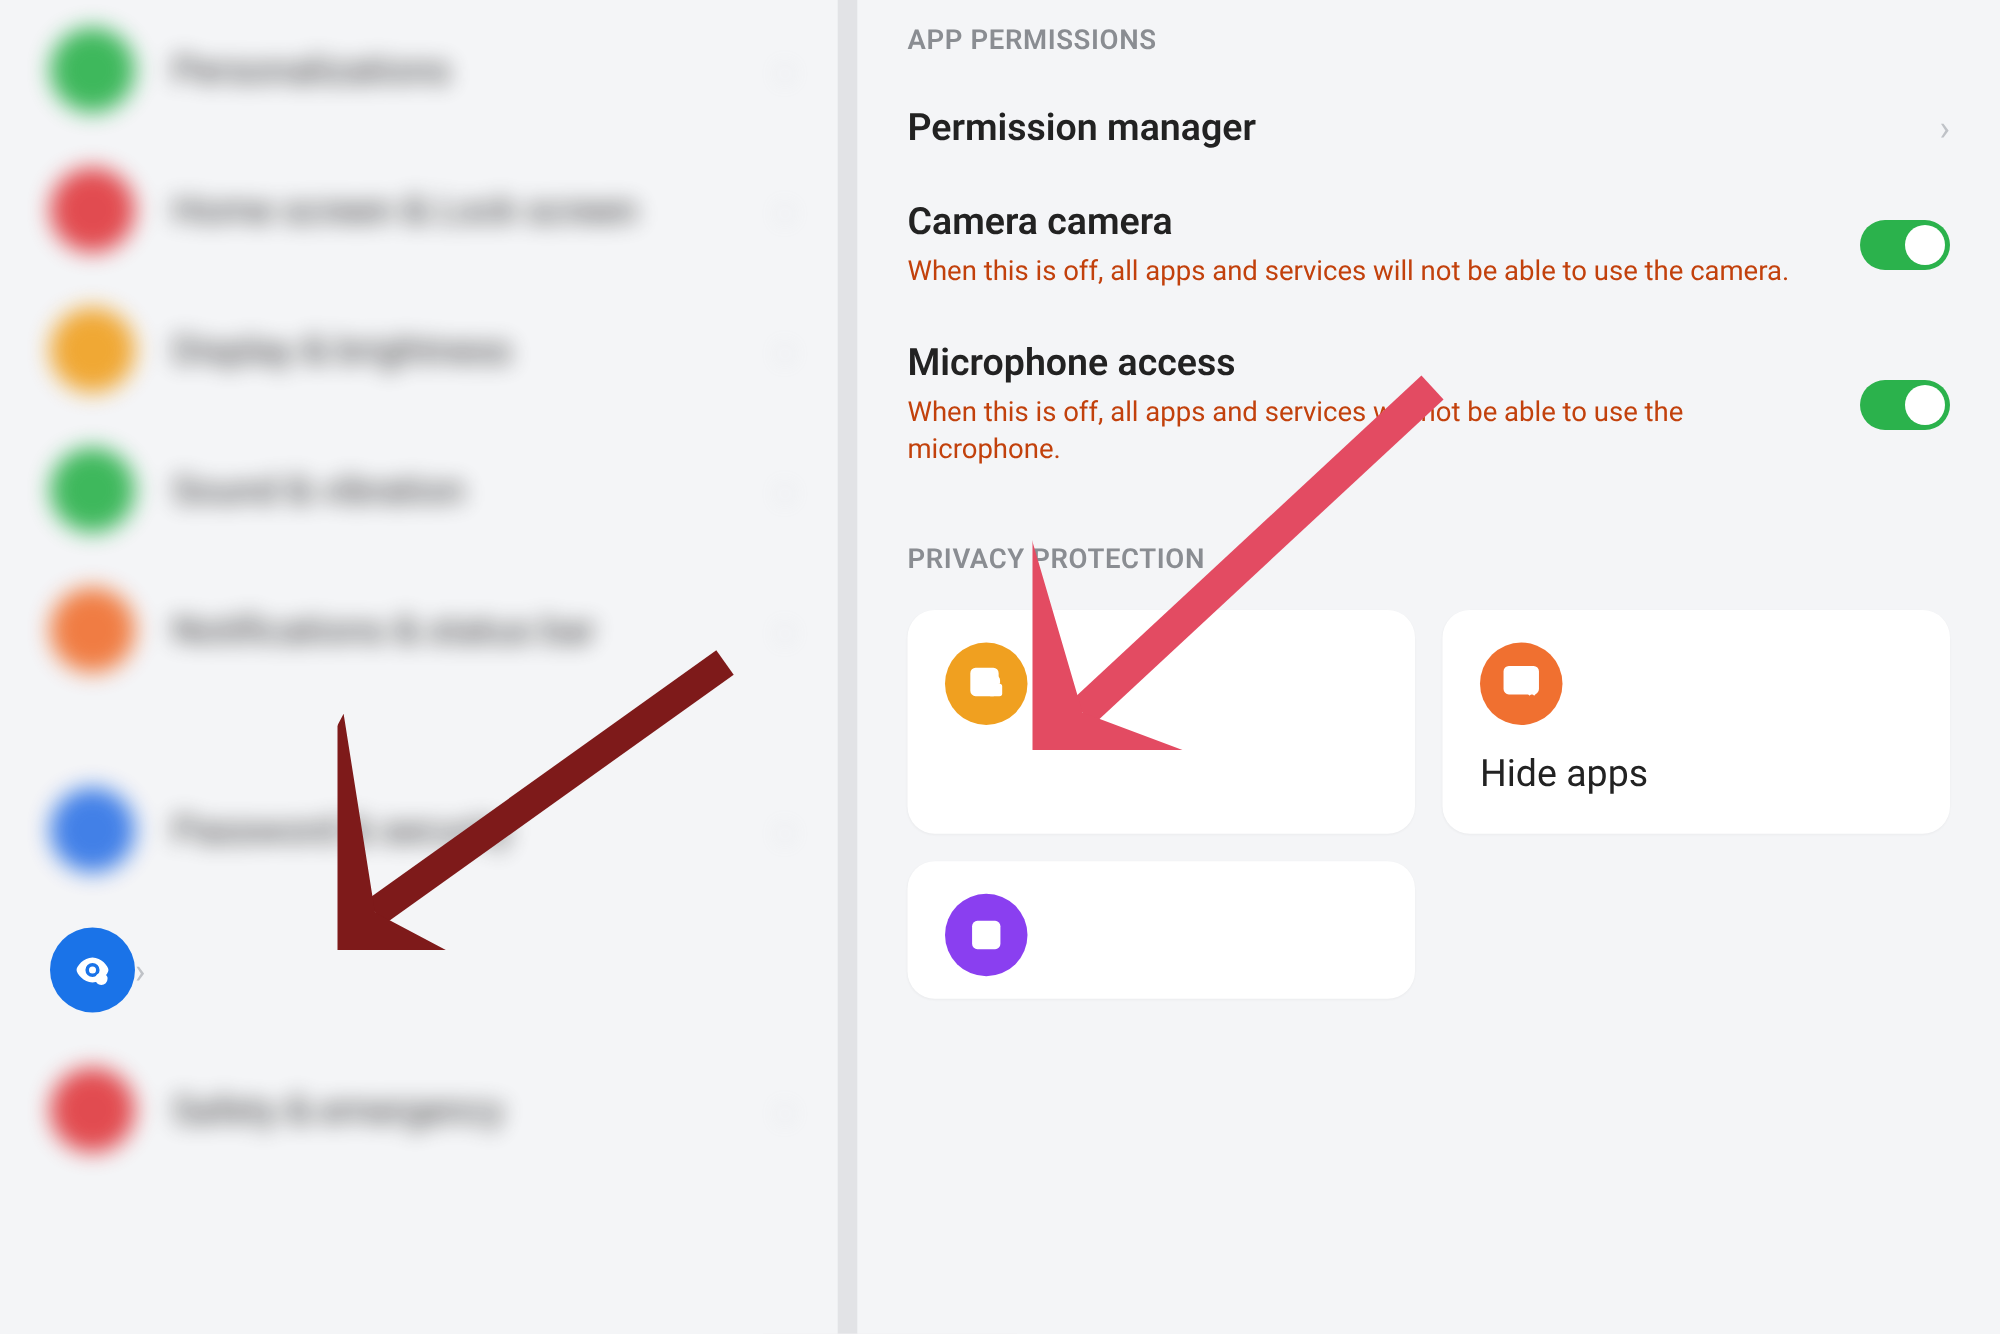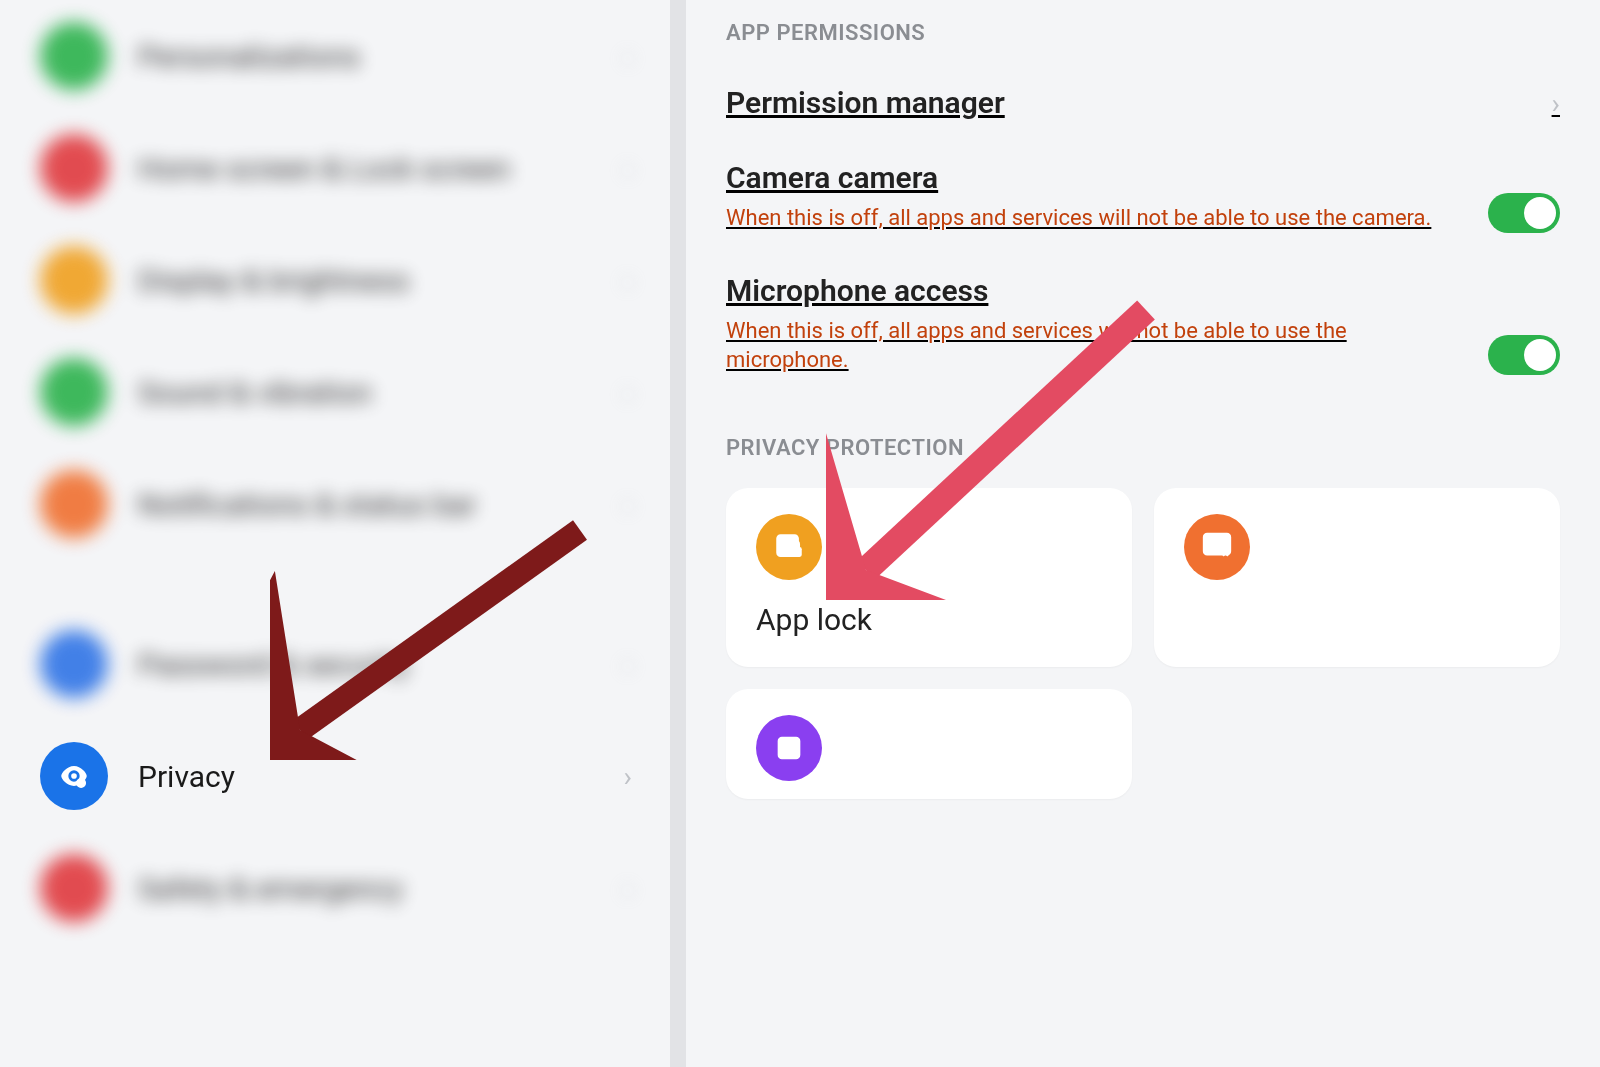--- a/index.html
+++ b/index.html
@@ -77,23 +77,22 @@
     font-size: 22px;
     font-weight: 600;
     color: #8a8d92;
     letter-spacing: .5px;
     margin-top: 8px;
     margin-bottom: 20px;
   }
 
   .perm-row {
     display: flex;
-    align-items: flex-end;
+    align-items: center;
     padding: 20px 0;
-    text-decoration: underline;
   }
   .perm-text { flex: 1; padding-right: 30px; }
   .perm-title { font-size: 30px; font-weight: 600; color: #222; }
   .perm-sub   { font-size: 22px; color: #c2410c; margin-top: 8px; line-height: 1.35; }
   .perm-chevron { color:#bfc2c7; font-size:28px; }
 
   .toggle {
     width: 72px; height: 40px; border-radius: 20px;
     background:#2bb24c; position: relative; flex-shrink:0;
   }
@@ -181,21 +180,20 @@
 
     <div class="settings-row">
       <div class="icon-circle ic-privacy">
         <svg class="glyph" viewBox="0 0 24 24">
             <path d="M12 5c-5 0-9 5-9 7s4 7 9 7 9-5 9-7-4-7-9-7zm0 11a4 4 0 110-8 4 4 0 010 8z"></path>
             <circle cx="12" cy="12" r="2"></circle>
             <circle cx="17" cy="17" r="3" fill="#1a73e8" stroke="#fff" stroke-width="1"></circle>
             <rect x="15.5" y="16" width="3" height="2.5" rx=".5" fill="#fff"></rect>
           </svg>
       </div>
-      <div class="row-label">Privacy</div>
       <div class="chevron">›</div>
     </div>
 
     <div class="settings-row blurred">
       <div class="icon-circle ic-red2"></div>
       <div class="row-label">Safety &amp; emergency</div>
       <div class="chevron">›</div>
     </div>
 
   </div>
@@ -243,30 +241,30 @@
 
   <div class="cards">
     <div class="card">
       <div class="card-icon amber">
         <svg class="glyph" viewBox="0 0 24 24">
             <rect x="4" y="4" width="14" height="14" rx="2" fill="none" stroke="#fff" stroke-width="2"></rect>
             <rect x="13" y="12" width="8" height="7" rx="1.5"></rect>
             <path d="M15 12v-2a2 2 0 114 0v2" fill="none" stroke="#fff" stroke-width="1.6"></path>
           </svg>
       </div>
-      <div class="card-label">App lock</div>
     </div>
 
     <div class="card">
       <div class="card-icon orange">
         <svg class="glyph" viewBox="0 0 24 24">
             <rect x="3" y="3" width="18" height="14" rx="2" fill="none" stroke="#fff" stroke-width="2"></rect>
             <path d="M16 14l4 4m0-4l-4 4" stroke="#fff" stroke-width="2" fill="none"></path>
           </svg>
       </div>
+      <div class="card-label">Hide apps</div>
     </div>
 
     <div class="card partial">
       <div class="card-icon purple">
         <svg class="glyph" viewBox="0 0 24 24">
             <rect x="4" y="4" width="16" height="16" rx="3"></rect>
             <circle cx="12" cy="12" r="3" fill="#8a3ff0"></circle>
           </svg>
       </div>
 

